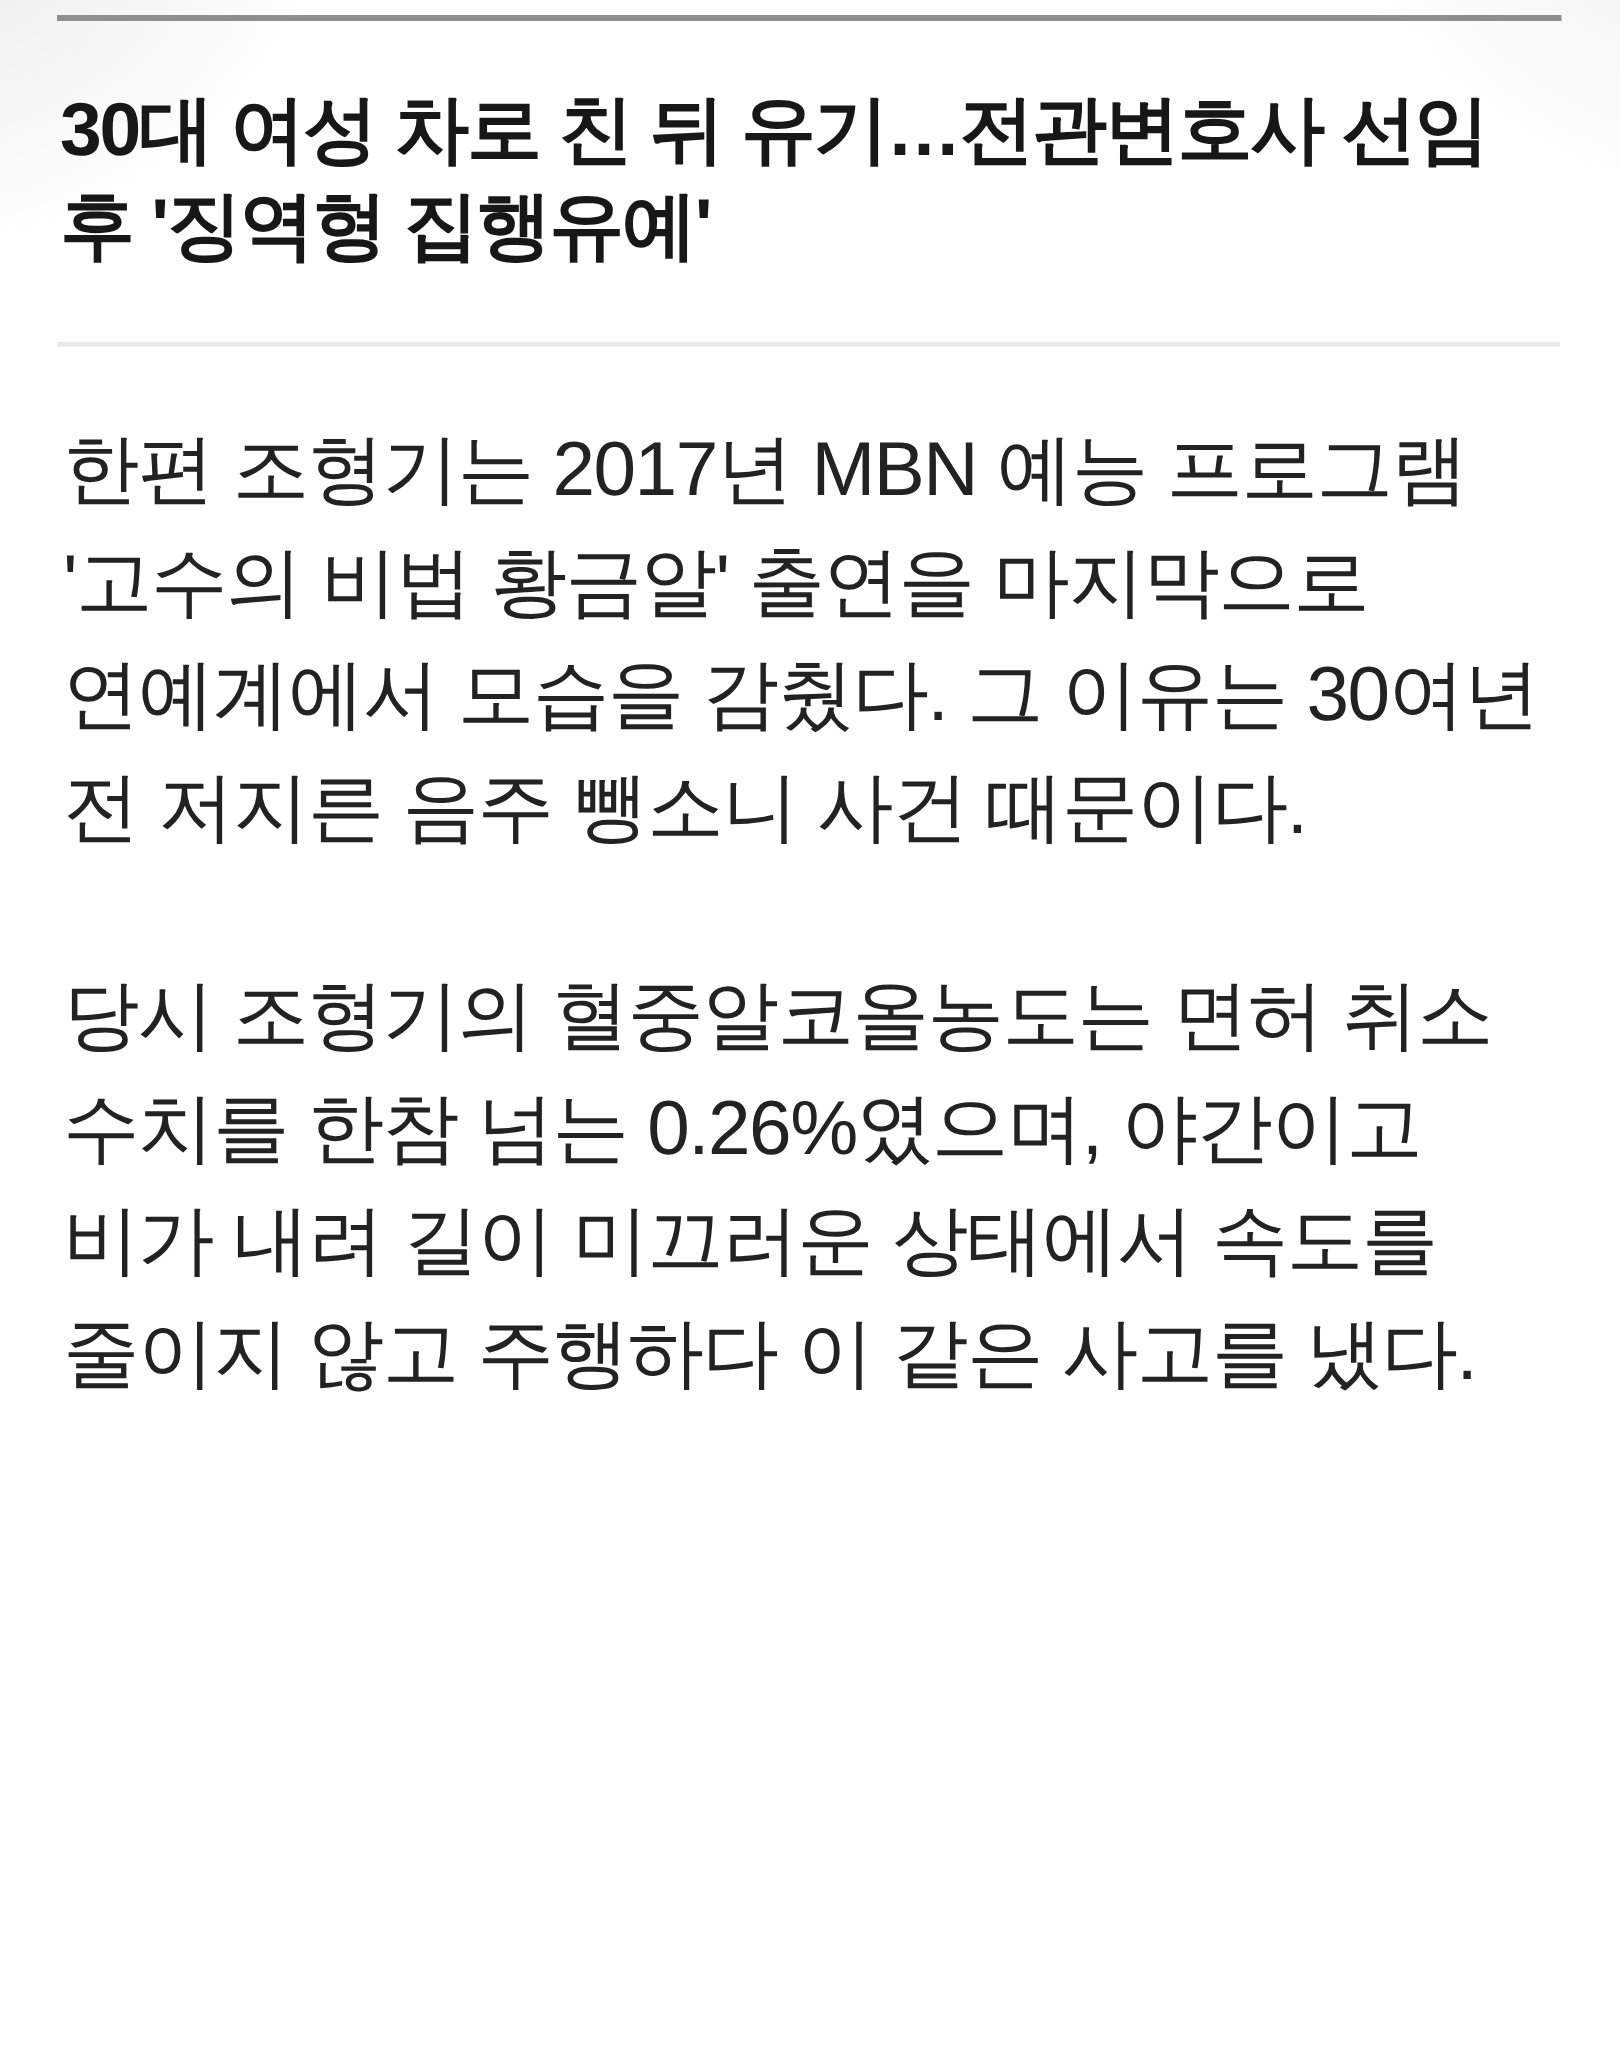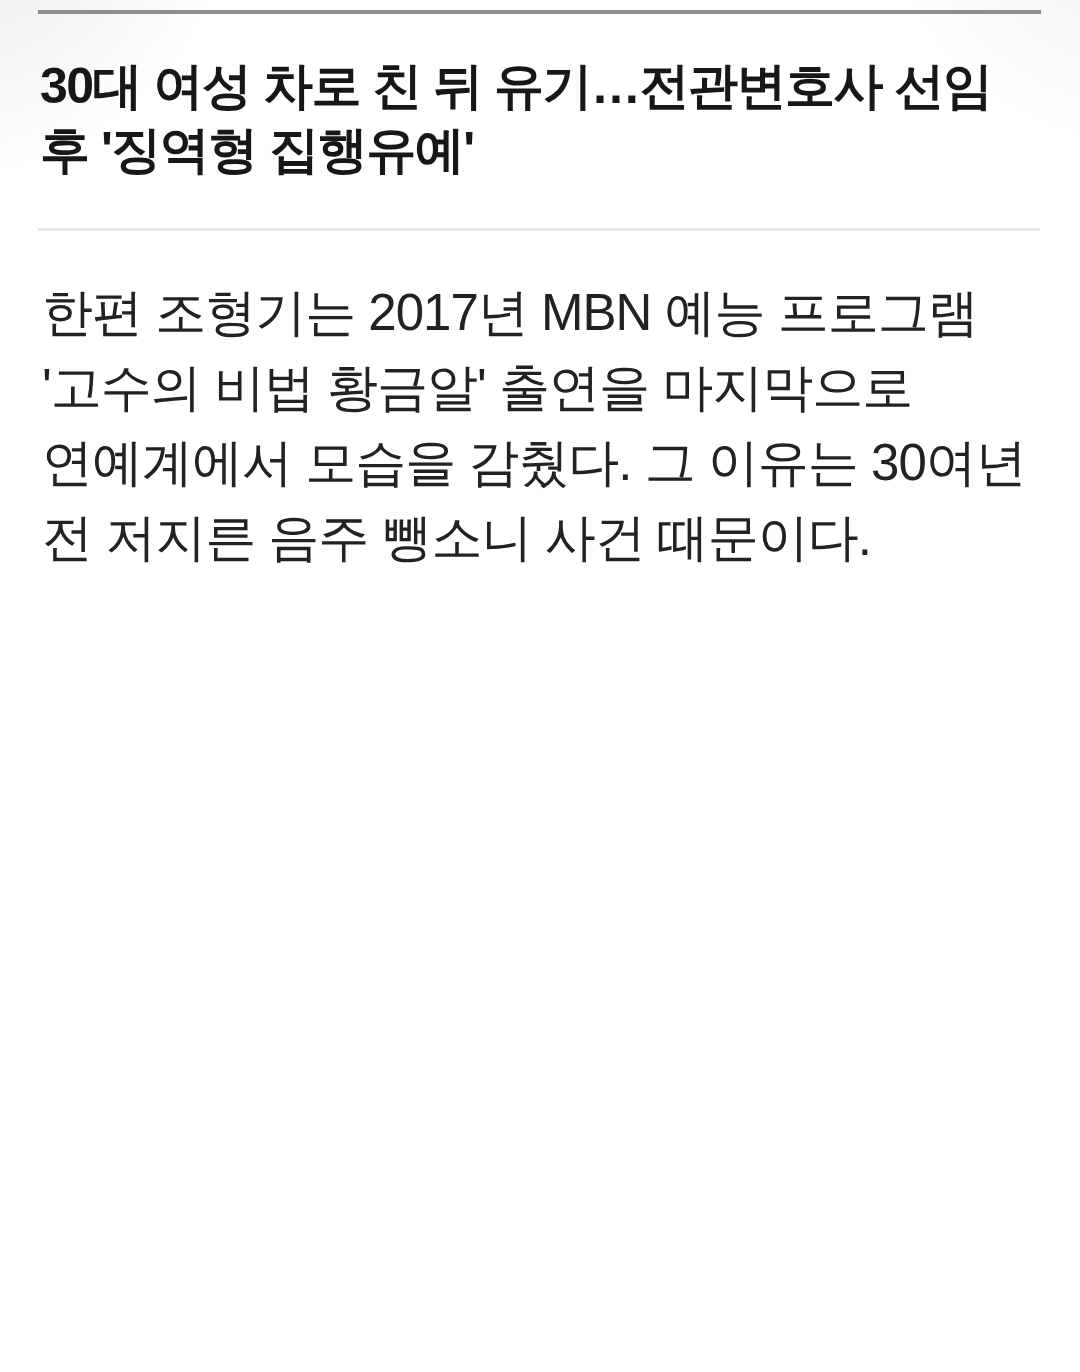--- a/index.html
+++ b/index.html
@@ -68,13 +68,14 @@
 <div class="corner-vignette"></div>
 
 <div class="top-accent-bar"></div>
 
 <h1 class="article-title">30대 여성 차로 친 뒤 유기…전관변호사 선임 후 '징역형 집행유예'</h1>
 
 <div class="title-divider"></div>
 
 <section class="article-body">
   <p>한편 조형기는 2017년 MBN 예능 프로그램 '고수의 비법 황금알' 출연을 마지막으로 연예계에서 모습을 감췄다. 그 이유는 30여년 전 저지른 음주 뺑소니 사건 때문이다.</p>
+  <p>당시 조형기의 혈중알코올농도는 면허 취소 수치를 한참 넘는 0.26%였으며, 야간이고 비가 내려 길이 미끄러운 상태에서 속도를 줄이지 않고 주행하다 이 같은 사고를 냈다.</p>
 </section>
 
 </body></html>

